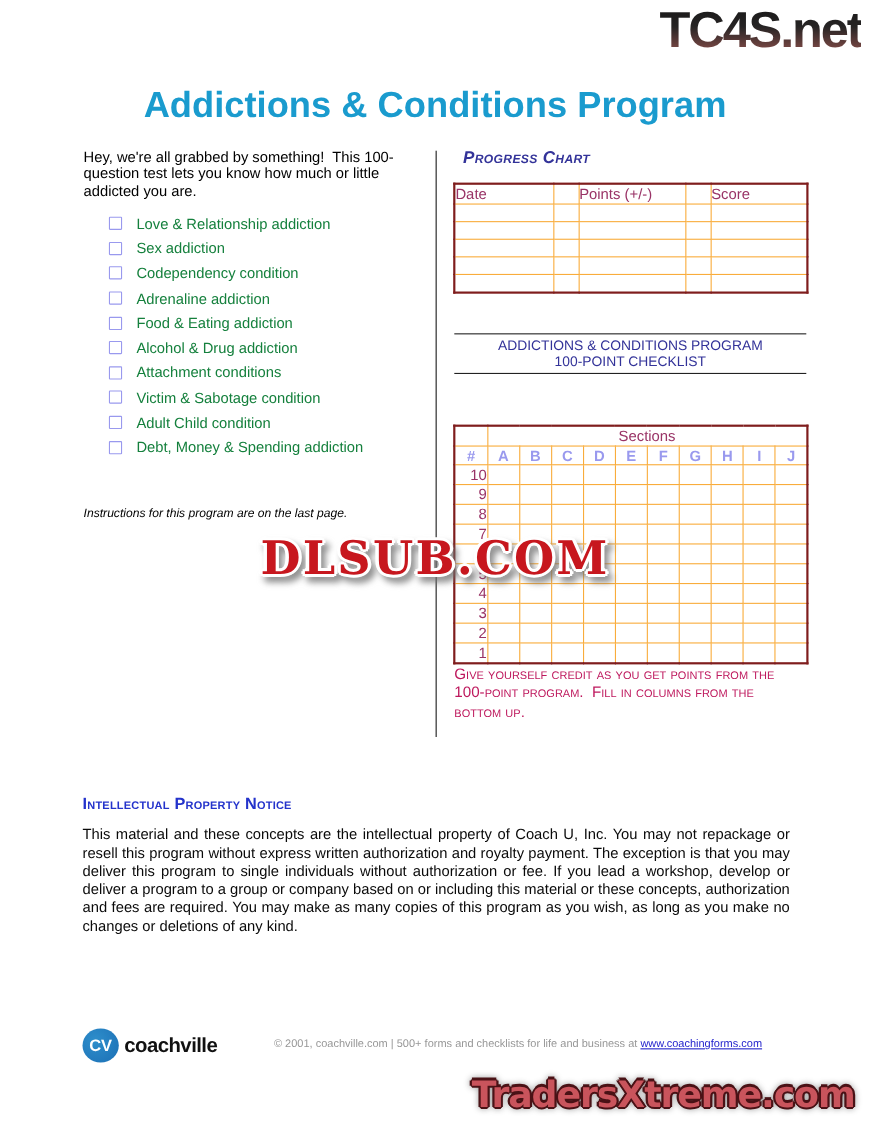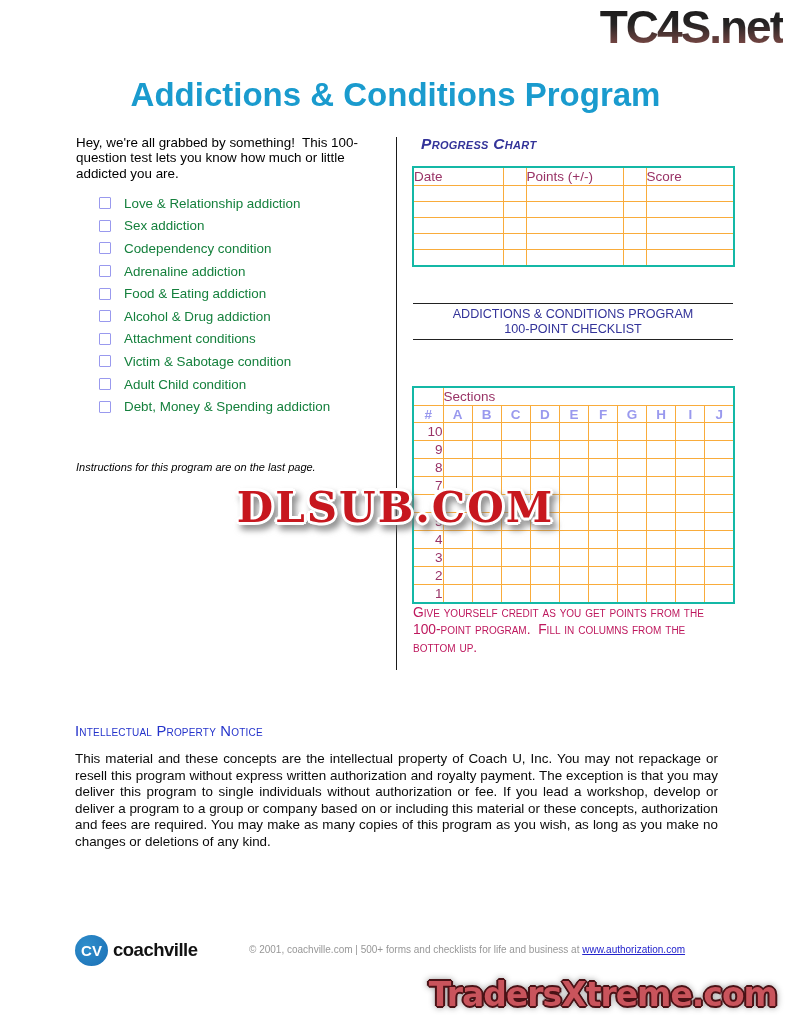--- a/index.html
+++ b/index.html
@@ -38,36 +38,36 @@
   .instructions{position:absolute;left:76px;top:461px;font-size:11px;font-style:italic;text-align:right;}
 
   
   .divider{position:absolute;left:396px;top:137px;width:1px;height:533px;background:#1a1a1a;}
 
   
   .pc-heading{position:absolute;left:421px;top:135px;font-variant:small-caps;font-style:italic;
               font-weight:bold;font-size:15.5px;color:#333399;letter-spacing:.3px;}
   table.grid{border-collapse:collapse;table-layout:fixed;background:#fff;}
   table.grid td,table.grid th{border:1px solid #f9ac3b;padding:0;font-weight:normal;}
-  table.grid{border:2px solid #14b8a6;}
+  table.grid{border:2px solid #7f1d1d;}
   .progress{position:absolute;left:412px;top:166px;width:321px;}
   .progress th{height:17px;text-align:left;padding-left:7px;font-size:13.5px;font-weight:bold;color:#993366;}
   .progress td{height:15px;}
   .chk-head{position:absolute;left:413px;top:303px;width:320px;border-top:1px solid #222;
             border-bottom:1px solid #222;padding:3px 0 2px;text-align:center;
             color:#333399;font-size:12.6px;line-height:15px;}
   .sections{position:absolute;left:412px;top:386px;width:321px;}
-  .sections .sec-span{height:17px;font-size:13.5px;color:#993366;margin-left:28px;}
+  .sections .sec-span{height:17px;text-align:center;font-size:13.5px;color:#993366;margin-left:28px;}
   .sections .letter{height:16px;text-align:center;font-size:13.5px;font-weight:bold;color:#9999ee;}
   .sections .rownum{height:17px;text-align:right;font-size:13.5px;color:#993366;}
   .credit{position:absolute;left:413px;top:604px;width:318px;font-variant:small-caps;
           color:#be185d;font-size:13.8px;line-height:17.4px;white-space:pre-wrap;}
 
   
-  .ip-head{position:absolute;left:75px;top:723px;font-variant:small-caps;font-weight:normal;
+  .ip-head{position:absolute;left:75px;top:723px;font-variant:small-caps;font-weight:bold;
            font-size:14.8px;color:#2433cb;letter-spacing:.2px;}
   .ip-body{position:absolute;left:75px;top:751px;width:643px;font-size:13.4px;line-height:16.5px;
            text-align:justify;color:#0a0a0a;}
 
   
   .logo{position:absolute;left:75px;top:935px;width:33px;height:31px;border-radius:50%;
         background:radial-gradient(circle at 35% 35%,#2e8ecb,#1b6fb5);color:#fff;
         font-weight:bold;font-size:15px;display:flex;align-items:center;justify-content:center;}
   .wordmark{position:absolute;left:113px;top:939px;font-size:18.5px;font-weight:bold;
             color:#111;letter-spacing:-.5px;}
@@ -352,18 +352,18 @@
   <div class="credit">Give yourself credit as you get points from the 100-point program.  Fill in columns from the bottom up.</div>
 
   <div class="dlsub">DLSUB.COM</div>
 
   <div class="ip-head">Intellectual Property Notice</div>
   <div class="ip-body">This material and these concepts are the intellectual property of Coach U, Inc. You may not repackage or resell this program without express written authorization and royalty payment. The exception is that you may deliver this program to single individuals without authorization or fee. If you lead a workshop, develop or deliver a program to a group or company based on or including this material or these concepts, authorization and fees are required. You may make as many copies of this program as you wish, as long as you make no changes or deletions of any kind.</div>
 
   <div class="logo">CV</div>
   <div class="wordmark">coachville</div>
   <div class="copyright">
-    <span>© 2001, coachville.com | 500+ forms and checklists for life and business at </span><a href="#">www.authorization.com</a>
+    <span>© 2001, coachville.com | 500+ forms and checklists for life and business at </span><a href="#">www.coachingforms.com</a>
   </div>
 
   <div class="traders">TradersXtreme.com</div>
 
 </div>
 
 </body></html>

